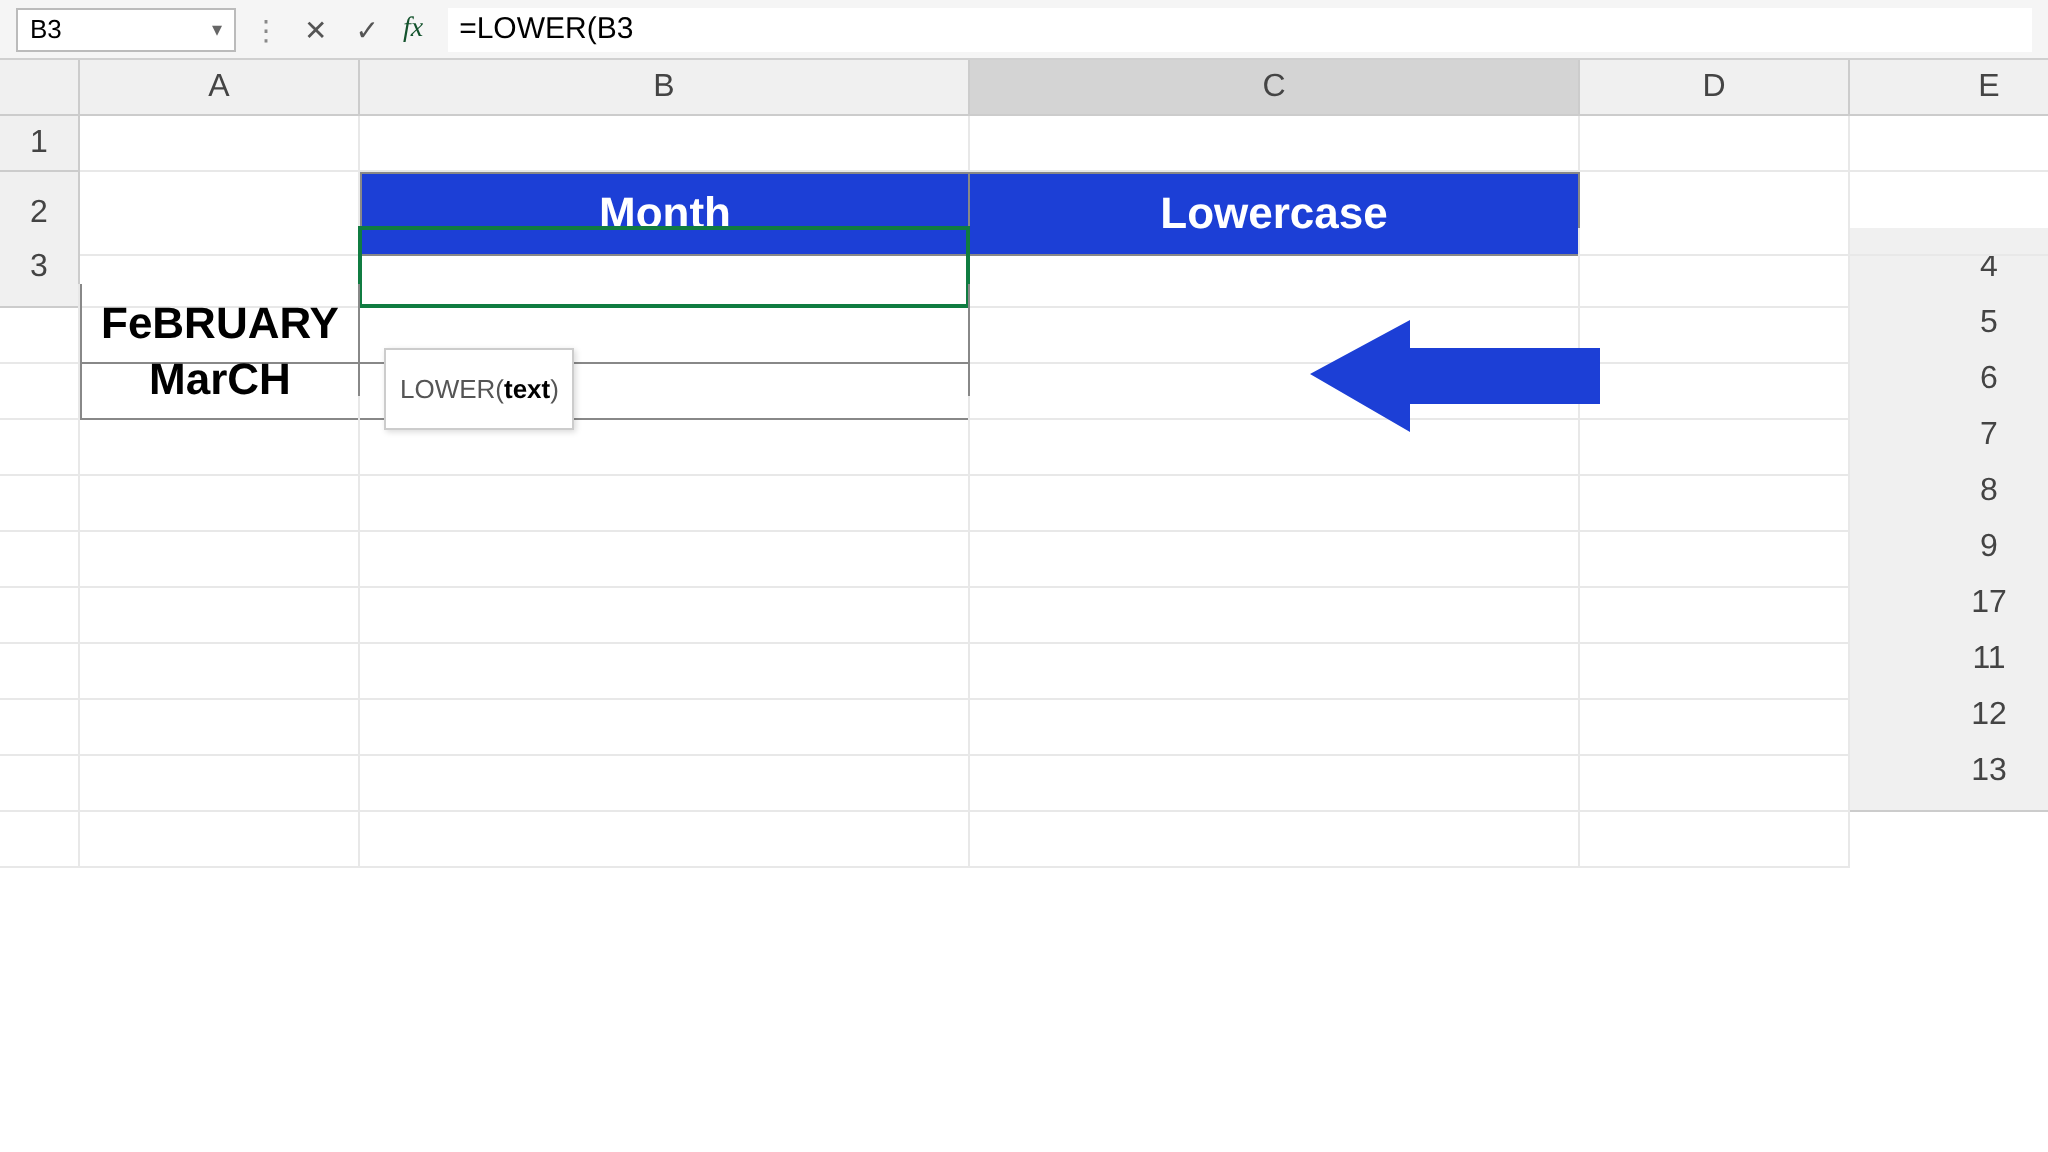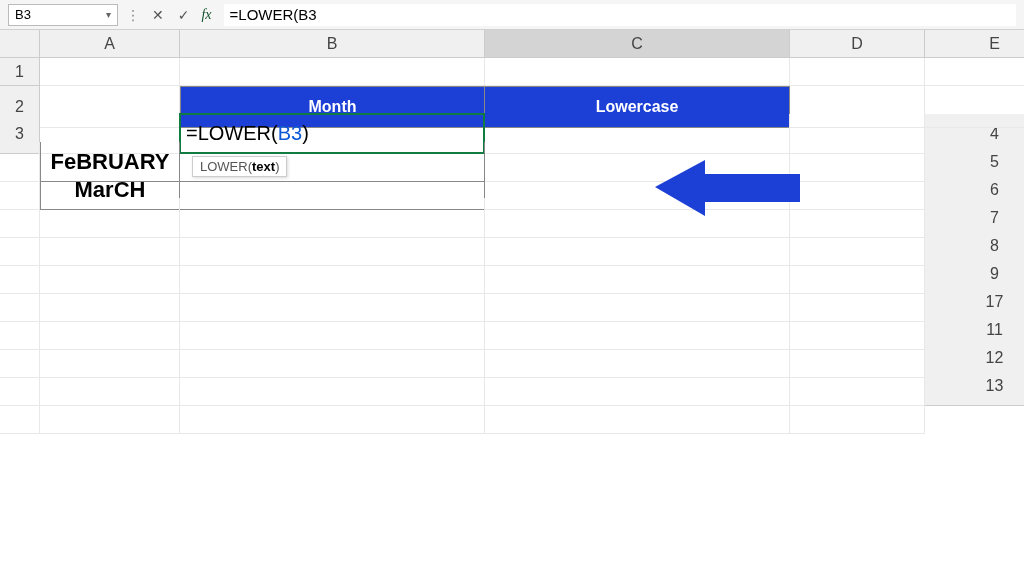--- a/index.html
+++ b/index.html
@@ -104,21 +104,21 @@
       align-items: center;
       padding: 0 6px;
       font-size: 18px;
       color: #000;
       position: relative;
     }
     .header-cell {
       background: #1c3fd6;
       color: #fff;
       font-weight: bold;
-      font-size: 16px;
+      font-size: 22px;
       justify-content: center;
       border-top: 1px solid #888;
       border-right: 1px solid #888;
       border-bottom: 1px solid #888;
     }
     .header-cell.left { border-left: 1px solid #888; }
     .data-cell {
       border-right: 1px solid #888;
       border-bottom: 1px solid #888;
       font-weight: bold;
@@ -144,25 +144,25 @@
       border: 2px solid #107c41;
       pointer-events: none;
     }
     .formula-text .ref {
       color: #0d58d6;
     }
     .tooltip {
       position: absolute;
       top: 100%;
       left: 12px;
-      margin-top: 3px;
+      margin-top: 21px;
       background: #fff;
       border: 1px solid #ccc;
       box-shadow: 1px 1px 3px rgba(0,0,0,0.15);
-      padding: 2px 7px;
+      padding: 12px 7px;
       font-size: 13px;
       color: #555;
       z-index: 20;
       white-space: nowrap;
     }
     .tooltip .bold { font-weight: bold; color: #000; }
     .arrow {
       position: absolute;
       z-index: 30;
       pointer-events: none;
@@ -206,23 +206,20 @@
   <div class="cell" style="height:42px"></div>
   <div class="cell header-cell left" style="height:42px">Month</div>
   <div class="cell header-cell" style="height:42px">Lowercase</div>
   <div class="cell" style="height:42px"></div>
   <div class="cell" style="height:42px"></div>
 
   <div class="row-header" style="height:40px">3</div>
   <div class="cell" style="height:40px"></div>
   <div class="cell data-cell right-col" style="height:40px;position:relative">
     <div class="active-cell-border"></div>
-    <span class="formula-text">
-      <span>=LOWER(</span><span class="ref">B3</span><span>)</span>
-    </span>
     <div class="tooltip">
       <span>LOWER(</span><span class="bold">text</span><span>)</span>
     </div>
   </div>
   <div class="cell" style="height:40px"></div>
   <div class="cell" style="height:40px"></div>
 
   <div class="row-header" style="height:40px">4</div>
   <div class="cell" style="height:40px"></div>
   <div class="cell data-cell left" style="height:40px">FeBRUARY</div>

